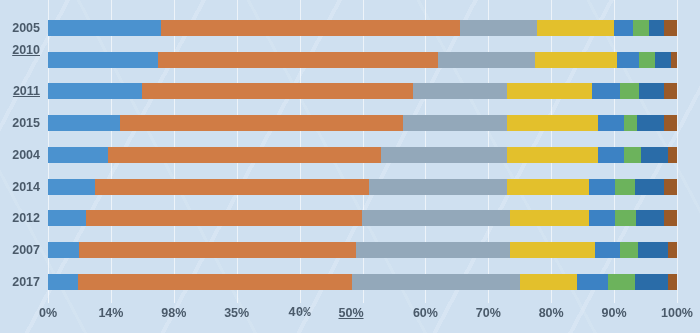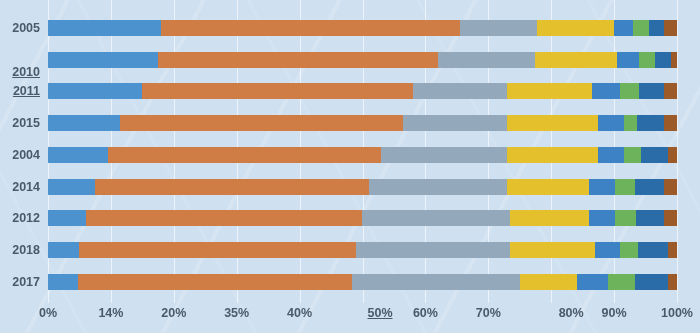--- a/index.html
+++ b/index.html
@@ -67,27 +67,27 @@
 </style>
 </head>
 <body>
 
 <div id="chart-root">
 
   <div class="wm"></div>
 
   <div class="ylabels">
       <div class="ylabel" style="top: 20px;">2005</div>
-      <div class="ylabel" style="top: 64px; text-decoration: underline;">2010</div>
+      <div class="ylabel" style="top: 42px; text-decoration: underline;">2010</div>
       <div class="ylabel" style="top: 83.4px; text-decoration: underline;">2011</div>
       <div class="ylabel" style="top: 115.1px;">2015</div>
       <div class="ylabel" style="top: 146.8px;">2004</div>
       <div class="ylabel" style="top: 178.5px;">2014</div>
       <div class="ylabel" style="top: 210.2px;">2012</div>
-      <div class="ylabel" style="top: 241.9px;">2018</div>
+      <div class="ylabel" style="top: 241.9px;">2007</div>
       <div class="ylabel" style="top: 273.6px;">2017</div>
     </div>
 
   <div class="plot">
     <div class="gridlines">
         <div class="gridline" style="left: 0px;"></div>
         <div class="gridline" style="left: 62.9px;"></div>
         <div class="gridline" style="left: 125.8px;"></div>
         <div class="gridline" style="left: 188.7px;"></div>
         <div class="gridline" style="left: 251.6px;"></div>
@@ -188,24 +188,24 @@
           <div class="seg" style="width: 4.2%; background: rgb(108, 179, 92);"></div>
           <div class="seg" style="width: 5.2%; background: rgb(42, 108, 168);"></div>
           <div class="seg" style="width: 1.5%; background: rgb(155, 90, 40);"></div>
         </div>
       </div>
   </div>
 
   <div class="xlabels">
       <div class="xlabel" style="left: 0px;">0%</div>
       <div class="xlabel" style="left: 62.9px;">14%</div>
-      <div class="xlabel" style="left: 125.8px;">20%</div>
+      <div class="xlabel" style="left: 125.8px;">98%</div>
       <div class="xlabel" style="left: 188.7px;">35%</div>
-      <div class="xlabel" style="left: 251.6px;">40%</div>
-      <div class="xlabel" style="left: 332px; text-decoration: underline;">50%</div>
+      <div class="xlabel" style="left: 251.6px; font-family: Liberation Mono, monospace;">40%</div>
+      <div class="xlabel" style="left: 303px; text-decoration: underline;">50%</div>
       <div class="xlabel" style="left: 377.4px;">60%</div>
       <div class="xlabel" style="left: 440.3px;">70%</div>
-      <div class="xlabel" style="left: 503.2px; margin-left: 20px;">80%</div>
+      <div class="xlabel" style="left: 503.2px;">80%</div>
       <div class="xlabel" style="left: 566.1px;">90%</div>
       <div class="xlabel" style="left: 629px;">100%</div>
     </div>
 
 </div>
 
 </body></html>

